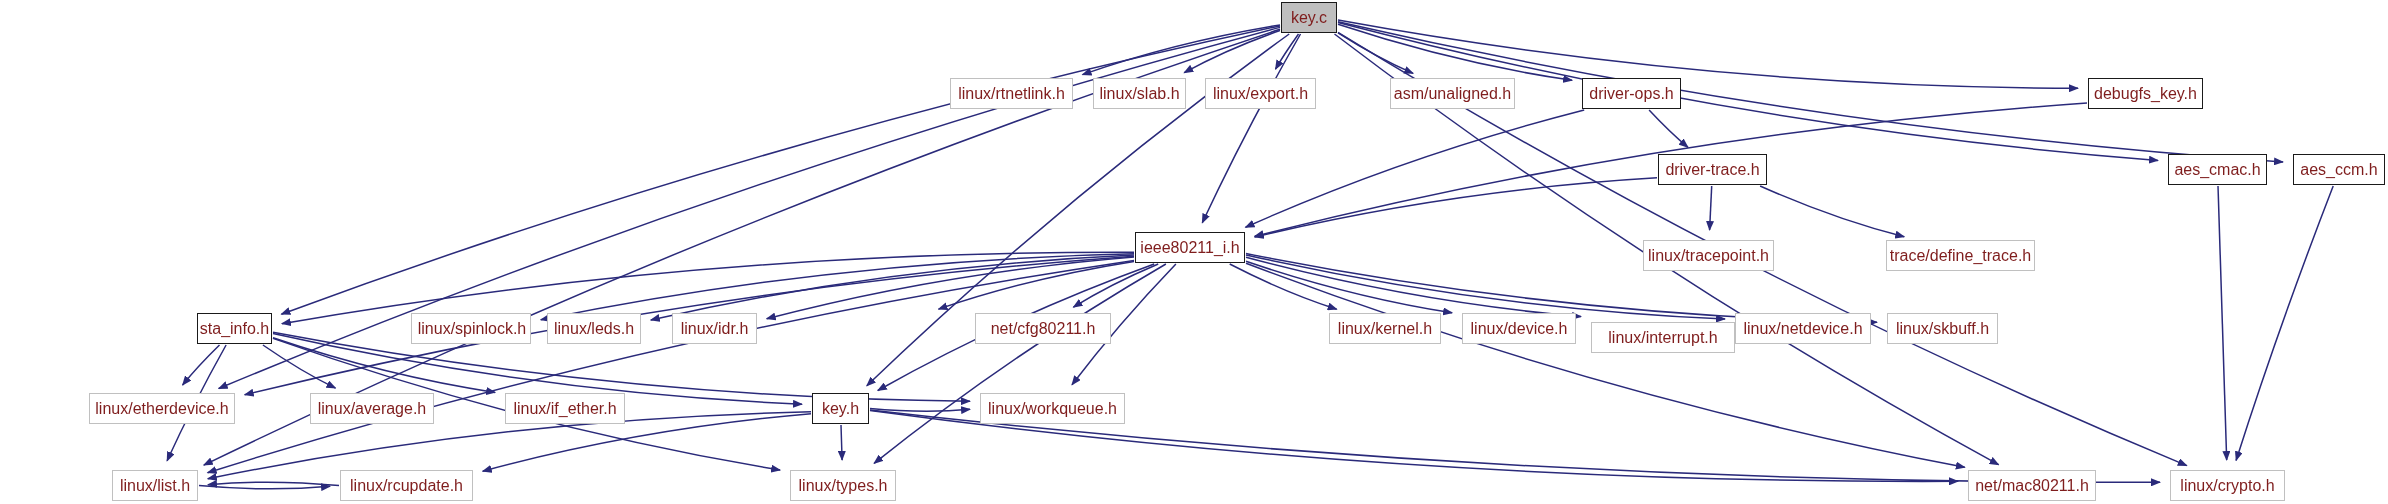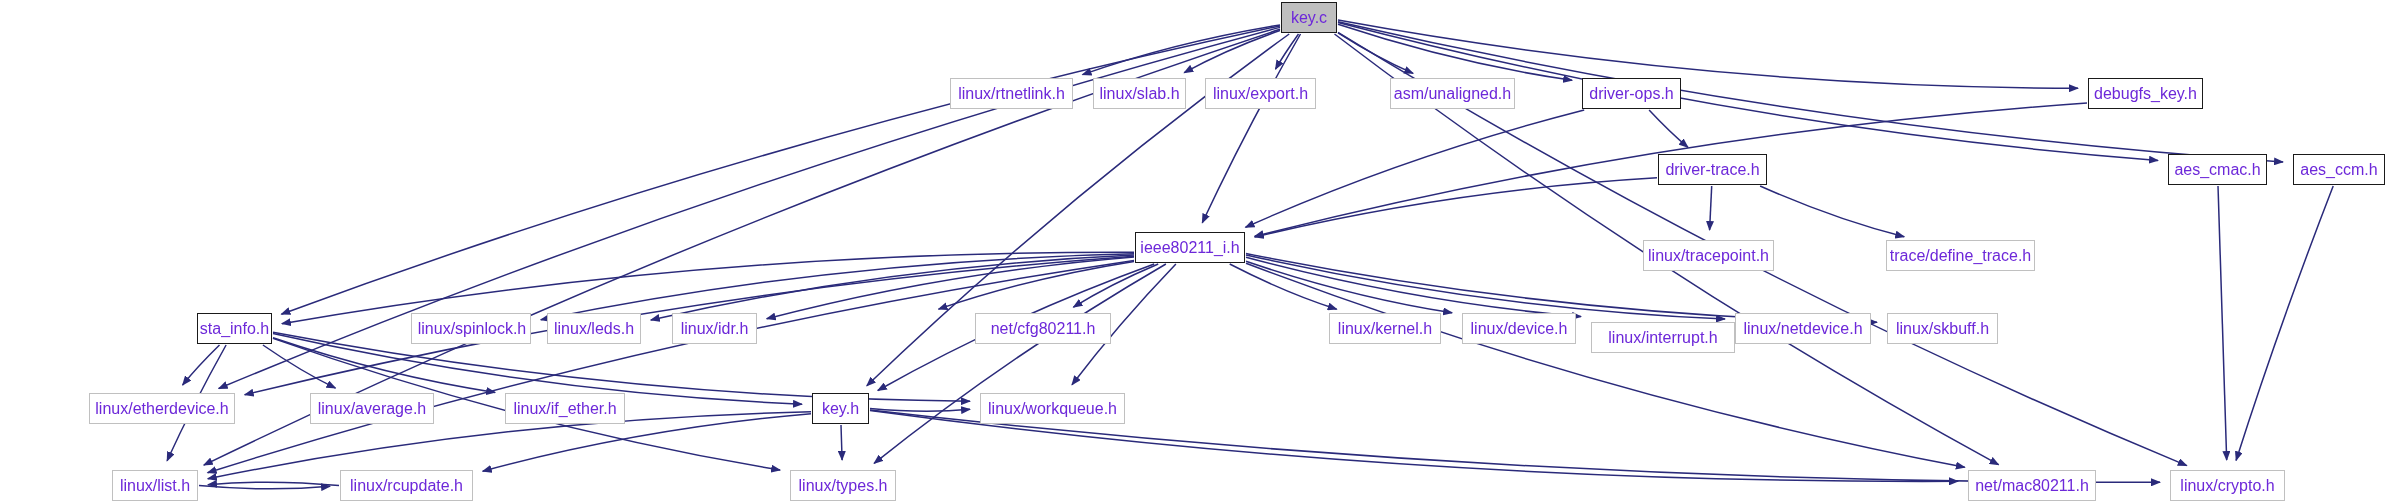--- a/index.html
+++ b/index.html
@@ -26,21 +26,21 @@
   }
   .node {
     position: absolute;
     box-sizing: border-box;
     display: flex;
     align-items: center;
     justify-content: center;
     height: 31px;
     background: #ffffff;
     border: 1px solid #c0c0c0;
-    color: #6d28d9;
+    color: #7f1d1d;
     font-size: 16px;
     line-height: 16px;
     white-space: nowrap;
     letter-spacing: 0px;
     padding: 0 6px;
     z-index: 5;
   }
   .node.linked {
     border: 1.6px solid #1a1a1a;
   }

